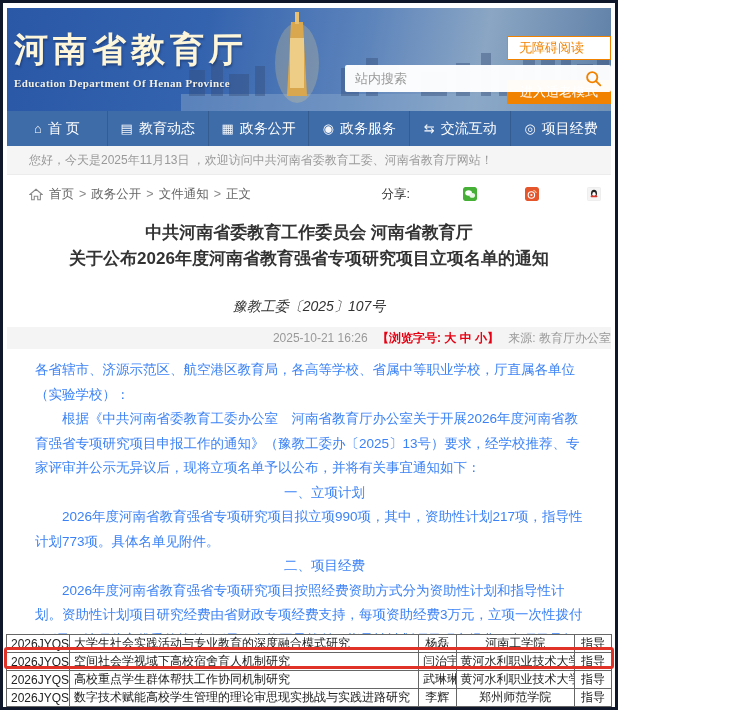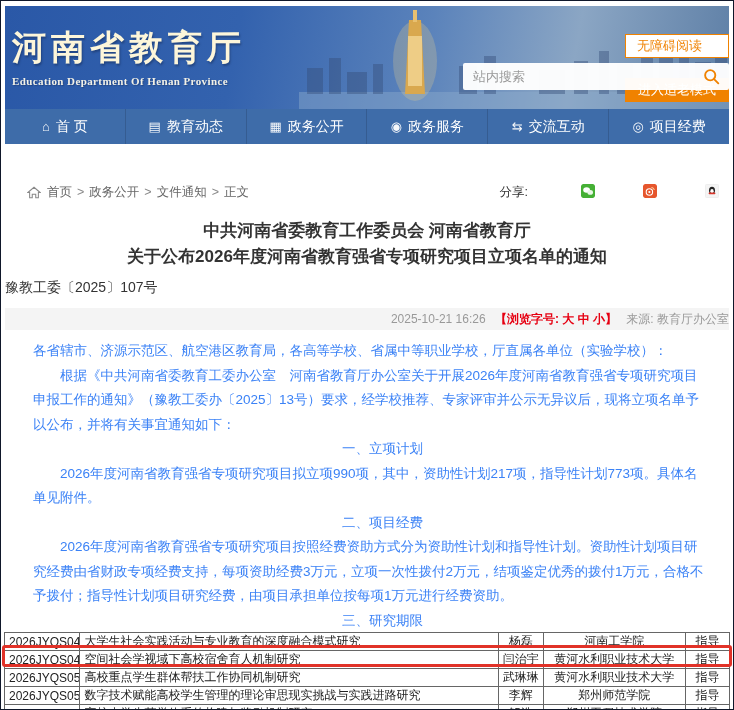--- a/index.html
+++ b/index.html
@@ -1,17 +1,17 @@
 <!DOCTYPE html>
 <html><head>
 <meta charset="utf-8">
 <style>
   html,body{margin:0;padding:0;background:#fff;}
-  .page{position:relative;width:734px;height:710px;overflow:hidden;background:#fff;
-        font-family:"Liberation Sans",sans-serif;box-sizing:border-box;border:1px solid #0f172a;}
+  .page{position:relative;width:618px;height:710px;overflow:hidden;background:#fff;
+        font-family:"Liberation Sans",sans-serif;box-sizing:border-box;border:3px solid #0f172a;}
 
   
   .header{position:absolute;top:5px;left:4px;right:4px;height:103px;overflow:hidden;
           background:linear-gradient(100deg,#2a58a7 0%,#3362ae 32%,#5b83bb 58%,#8ba6c4 78%,#5e7fa6 100%);}
   .skyline{position:absolute;right:0;bottom:0;width:430px;height:103px;}
   .logo{position:absolute;left:7px;top:19px;}
   .logo-cn{font-family:"Liberation Serif",serif;font-size:34px;font-weight:bold;color:#fdf6da;
            letter-spacing:5px;text-shadow:1px 2px 2px rgba(20,40,80,.45);}
   .logo-en{font-family:"Liberation Serif",serif;font-size:11px;font-weight:bold;color:#f3f1e6;
            margin-top:4px;letter-spacing:.4px;text-shadow:1px 1px 1px rgba(20,40,80,.4);}
@@ -36,28 +36,28 @@
   
   .greeting{position:absolute;top:143px;left:4px;right:4px;height:29px;background:#f5f5f5;
             line-height:29px;padding-left:22px;color:#999;font-size:12px;border-bottom:1px solid #ececec;box-sizing:border-box;}
 
   
   .breadcrumb{position:absolute;top:177px;left:4px;right:4px;height:28px;display:flex;align-items:center;
               font-size:12.5px;color:#666;padding:0 10px 0 22px;box-sizing:border-box;}
   .bc-home{width:14px;height:13px;margin-right:6px;}
   .bc-link{cursor:pointer;text-align:right;}
   .bc-sep{margin:0 5px;color:#888;}
-  .share{margin-left:auto;display:flex;align-items:flex-start;gap:44px;}
+  .share{margin-left:auto;display:flex;align-items:center;gap:44px;}
   .share-label{color:#333;font-size:12.5px;margin-right:5px;}
   .share-ic{width:14px;height:14px;margin-left:4px;cursor:pointer;border-radius:2px;}
 
   
   .article{position:absolute;top:205px;left:4px;right:4px;bottom:0;overflow:hidden;background:#fff;}
   .a-title{margin-top:12px;text-align:center;font-size:17px;font-weight:bold;color:#333;line-height:26px;}
-  .a-docnum{margin-top:5px;text-align:left;font-size:14px;color:#333;line-height:24px;}
+  .a-docnum{margin-top:22px;text-align:center;font-size:14px;color:#333;line-height:24px;font-style:italic;}
   .a-meta{margin-top:9px;background:#f4f4f4;height:22px;line-height:22px;text-align:right;
           font-size:12px;color:#999;}
   .a-meta .red{color:#e60012;font-weight:bold;margin:0 6px;cursor:pointer;}
   .a-body{padding:9px 24px 0 28px;font-size:13.5px;color:#3b82f6;line-height:24.5px;}
   .para{text-indent:2em;}
   .para.noindent{text-indent:0;}
   .para.heading{font-weight:normal;text-align:center;}
 
   
   .tablewrap{position:absolute;top:631px;left:3px;right:3px;z-index:5;background:#fff;}
@@ -138,20 +138,21 @@
     <div class="nav-item">
       <span class="nav-glyph">⇆</span>
       <span>交流互动</span>
     </div>
     <div class="nav-item">
       <span class="nav-glyph">◎</span>
       <span>项目经费</span>
     </div>
   </div>
 
+  <div class="greeting">您好，今天是2025年11月13日 ，欢迎访问中共河南省委教育工委、河南省教育厅网站！</div>
 
   <div class="breadcrumb">
     <svg class="bc-home" viewBox="0 0 16 14">
       <path d="M8 1 L15 7 H13 V13 H10 V9 H6 V13 H3 V7 H1 Z" fill="none" stroke="#888" stroke-width="1.2"></path>
     </svg>
     <span class="bc-link">首页</span>
     <span class="bc-sep">&gt;</span>
     <span class="bc-link">政务公开</span>
     <span class="bc-sep">&gt;</span>
     <span class="bc-link">文件通知</span>

